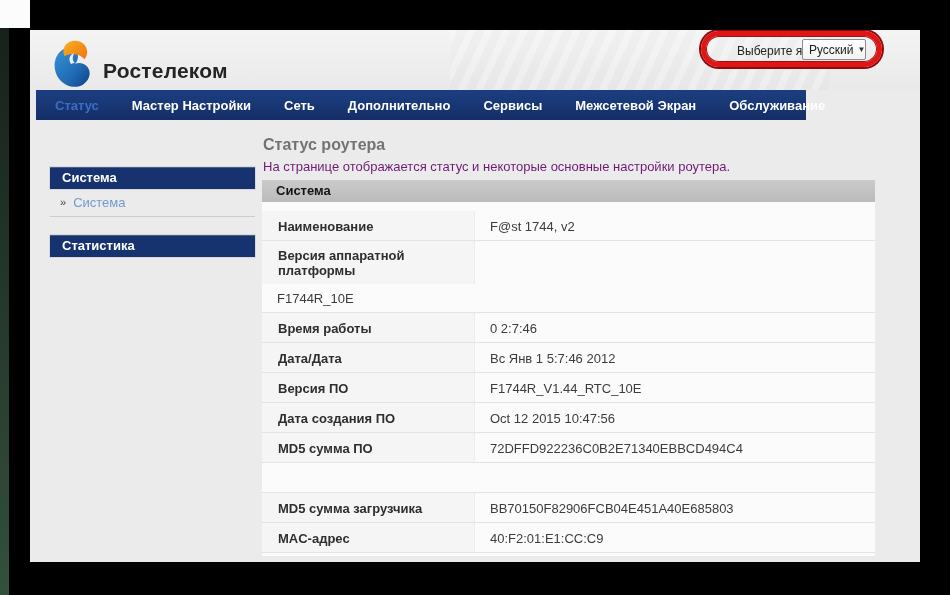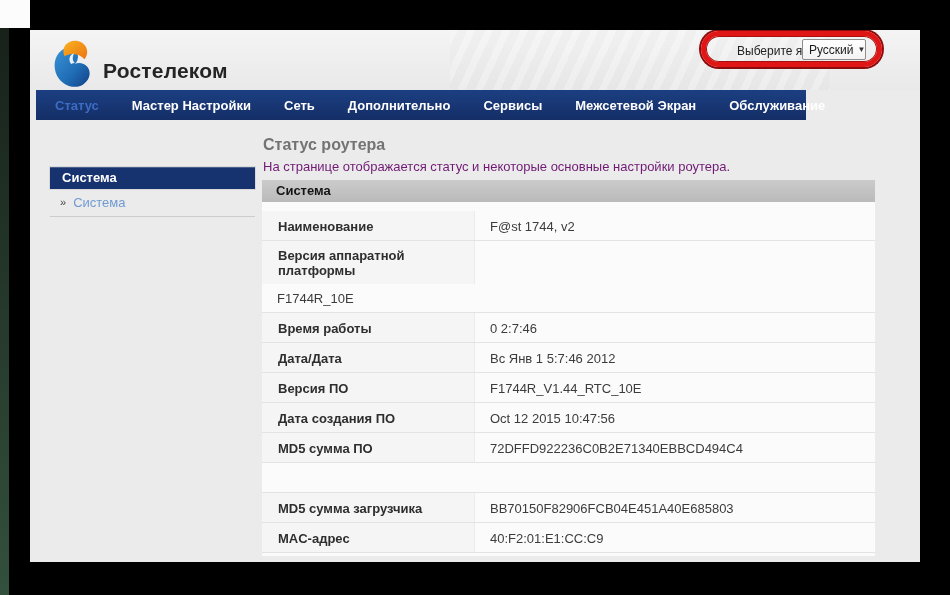--- a/index.html
+++ b/index.html
@@ -120,20 +120,21 @@
       <div class="nav-item">Межсетевой Экран</div>
       <div class="nav-item">Обслуживание</div>
     </div>
 
     <div class="side-bar-title side-title-system">Система</div>
     <div class="side-link">
       <span class="chev">»</span>
       <span class="lbl">Система</span>
     </div>
     <div class="side-divider"></div>
+    <div class="side-bar-title side-title-stats">Статистика</div>
 
     <div class="page-title">Статус роутера</div>
     <div class="page-subtitle">На странице отображается статус и некоторые основные настройки роутера.</div>
     <div class="panel-header">Система</div>
 
     <div class="panel-body">
       <div class="t-row">
         <div class="t-label">
             <span>Наименование</span>
           </div>

